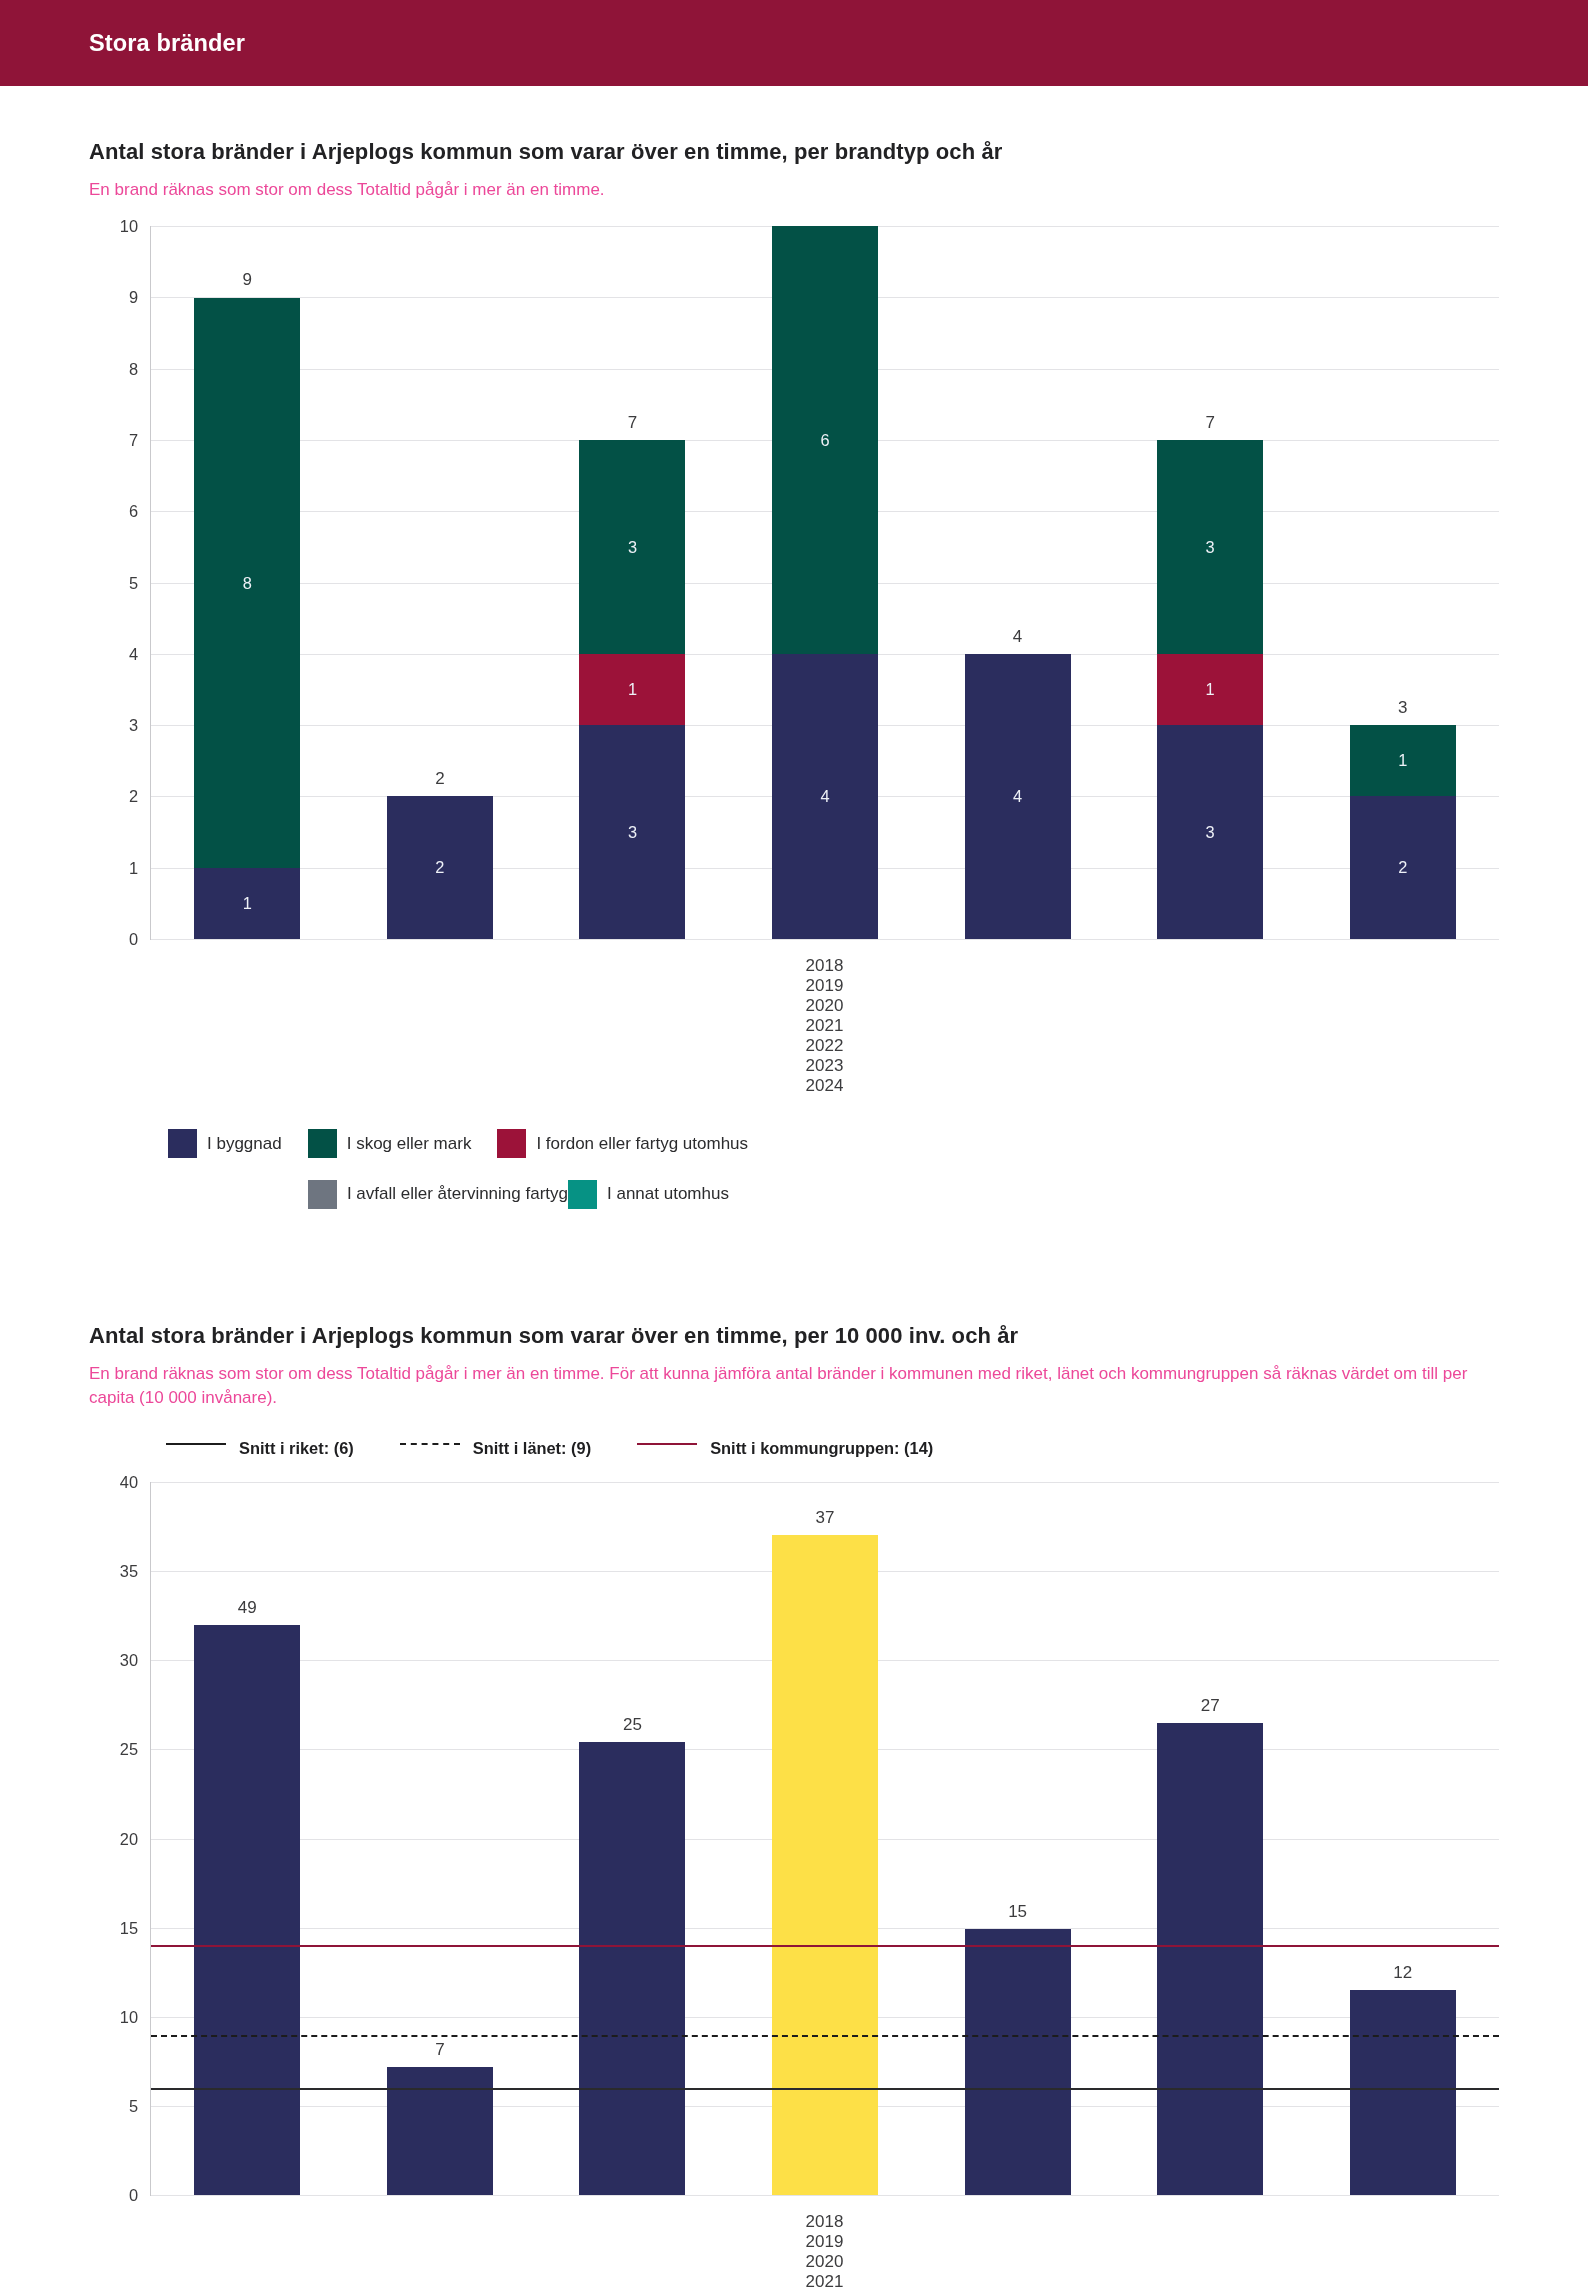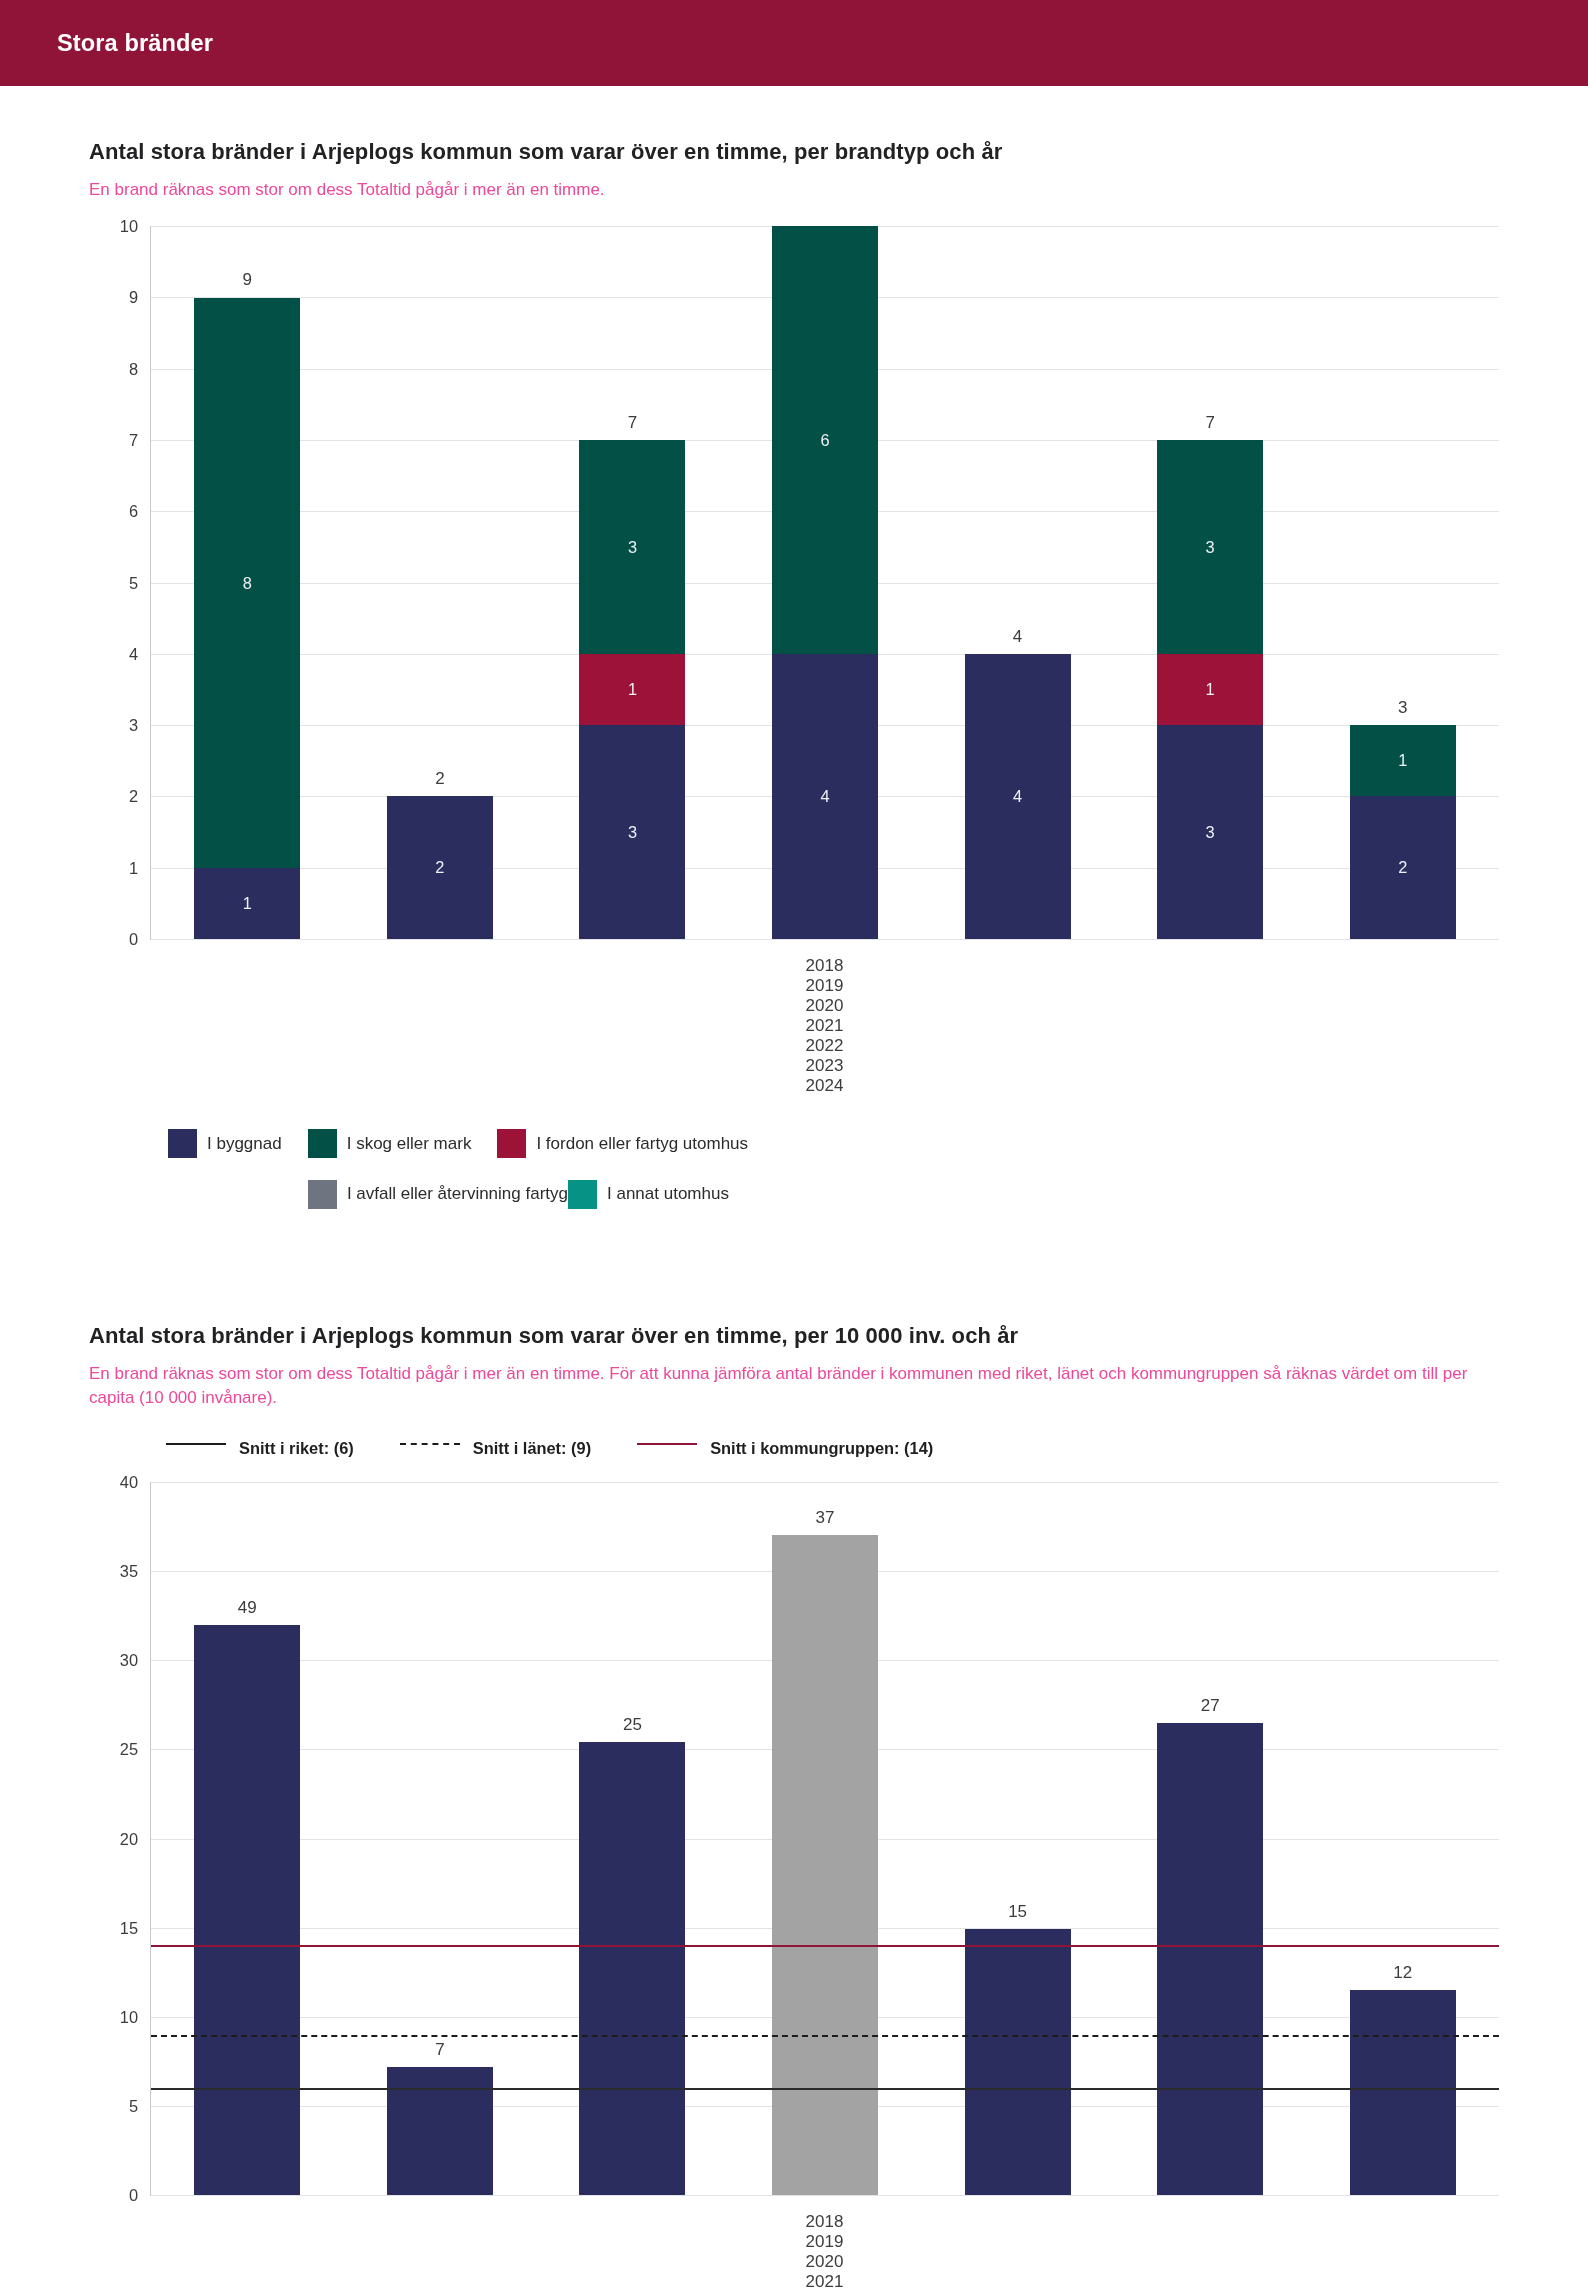--- a/index.html
+++ b/index.html
@@ -10,21 +10,21 @@
     font-family: "Liberation Sans", sans-serif;
   }
   body { width: 1588px; height: 2295px; position: relative; overflow: hidden; }
 
   
   .topbar {
     height: 86px;
     background: #8f1438;
     display: flex;
     align-items: center;
-    padding-left: 57px;
+    padding-left: 89px;
   }
   .topbar-title {
     color: #ffffff;
     font-size: 23.6px;
     font-weight: 700;
     letter-spacing: 0.1px;
   }
 
   
   .page { padding: 0 89px; }
@@ -333,21 +333,21 @@
               <div class="bar" style="height: 128px; background: rgb(43, 45, 94);">
                 <div class="toplabel">7</div>
               </div>
             </div>
             <div class="barcol">
               <div class="bar" style="height: 453px; background: rgb(43, 45, 94);">
                 <div class="toplabel">25</div>
               </div>
             </div>
             <div class="barcol">
-              <div class="bar" style="height: 660px; background: #a3a3a3;">
+              <div class="bar" style="height: 660px; background: #fde047;">
                 <div class="toplabel">37</div>
               </div>
             </div>
             <div class="barcol">
               <div class="bar" style="height: 266px; background: rgb(43, 45, 94);">
                 <div class="toplabel">15</div>
               </div>
             </div>
             <div class="barcol">
               <div class="bar" style="height: 472px; background: rgb(43, 45, 94);">

